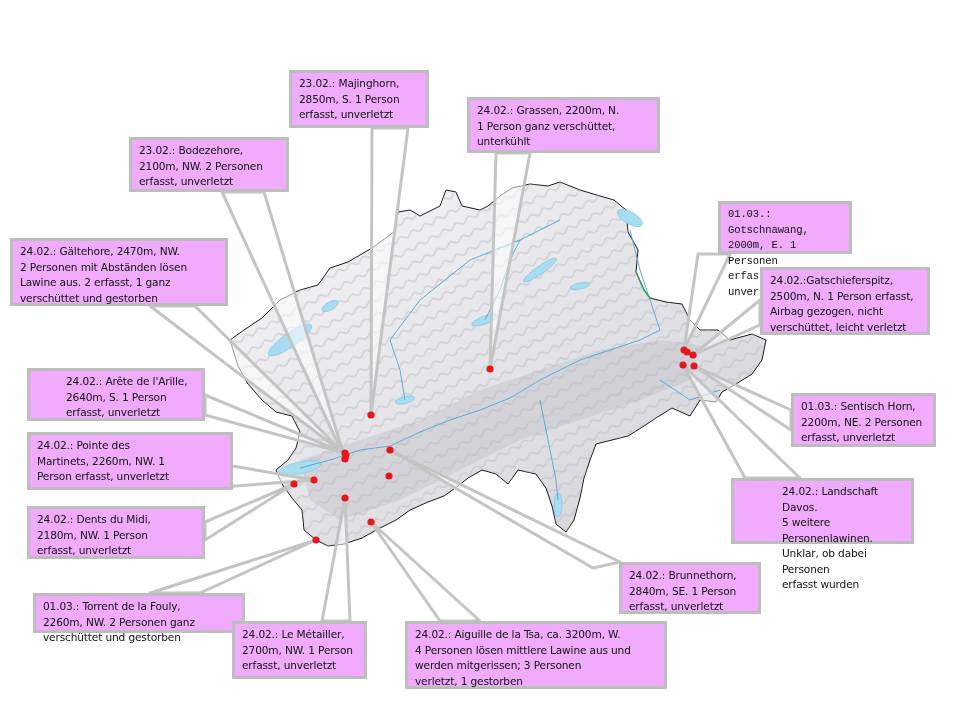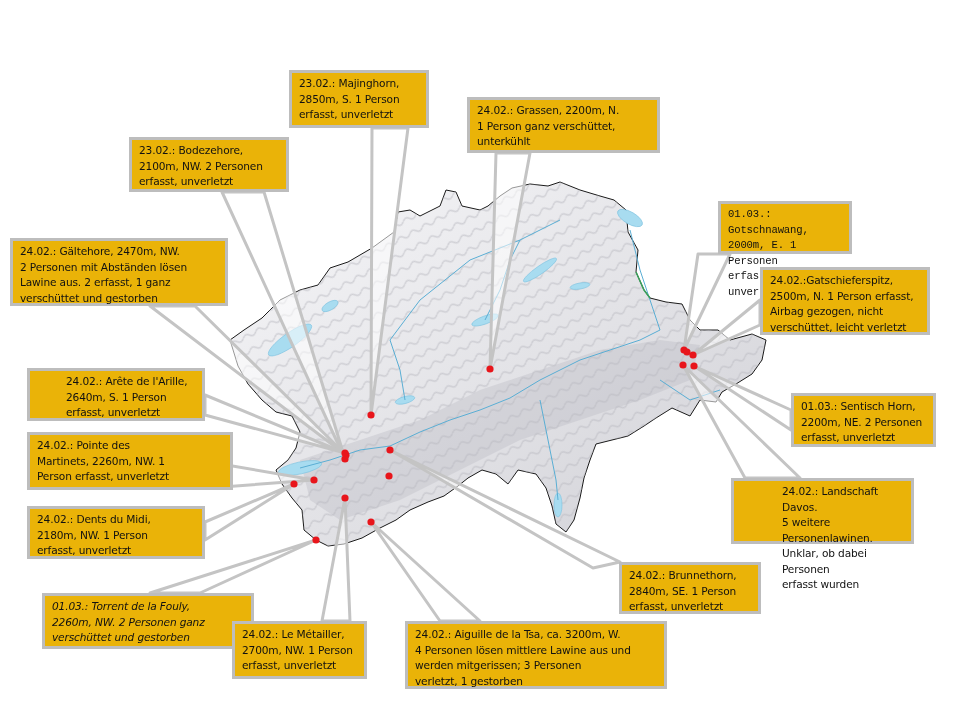--- a/index.html
+++ b/index.html
@@ -1,20 +1,20 @@
 <!DOCTYPE html>
 <html><head>
 <meta charset="utf-8">
 <style>
   html, body { margin:0; padding:0; background:#ffffff; }
   body { width:960px; height:720px; position:relative; overflow:hidden;
          font-family:"DejaVu Sans", sans-serif; }
   #map-svg { position:absolute; left:0; top:0; width:960px; height:720px; }
   .callout {
-    position:absolute; background:#eab308; border:3px solid #bdbdbd;
+    position:absolute; background:#f0abfc; border:3px solid #bdbdbd;
     box-sizing:border-box; padding:3px 6px 3px 7px;
     font-size:10.6px; line-height:15.5px; color:#111; white-space:pre-line;
     font-family:"DejaVu Sans", sans-serif; letter-spacing:-0.15px;
   }
 </style>
 </head>
 <body>
 
 <svg id="map-svg" viewBox="0 0 960 720">
   <defs>
@@ -128,21 +128,21 @@
     <div class="callout" style="left: 27px; top: 506px; width: 178px; height: 53px; border-color: rgb(189, 189, 189);">24.02.: Dents du Midi,
 2180m,  NW. 1 Person
 erfasst, unverletzt</div>
     <div class="callout" style="left: 731px; top: 478px; width: 183px; height: 66px; border-color: rgb(189, 189, 189); padding-left: 48px;">24.02.: Landschaft Davos.
 5 weitere Personenlawinen.
 Unklar, ob dabei  Personen
 erfasst wurden</div>
     <div class="callout" style="left: 619px; top: 562px; width: 142px; height: 52px; border-color: rgb(189, 189, 189);">24.02.: Brunnethorn,
 2840m,  SE. 1 Person
 erfasst, unverletzt</div>
-    <div class="callout" style="left: 42px; top: 593px; width: 212px; height: 56px; border-color: rgb(189, 189, 189); font-style: italic;">01.03.: Torrent de la Fouly,
+    <div class="callout" style="left: 33px; top: 593px; width: 212px; height: 40px; border-color: rgb(189, 189, 189);">01.03.: Torrent de la Fouly,
 2260m,  NW. 2 Personen ganz
 verschüttet und gestorben</div>
     <div class="callout" style="left: 232px; top: 621px; width: 135px; height: 58px; border-color: rgb(189, 189, 189);">24.02.: Le Métailler,
 2700m,  NW. 1 Person
 erfasst, unverletzt</div>
     <div class="callout" style="left: 405px; top: 621px; width: 262px; height: 68px; border-color: rgb(189, 189, 189);">24.02.: Aiguille de la Tsa, ca. 3200m,  W.
 4 Personen lösen mittlere Lawine aus und
 werden mitgerissen; 3 Personen
 verletzt, 1 gestorben</div>
   </div>

